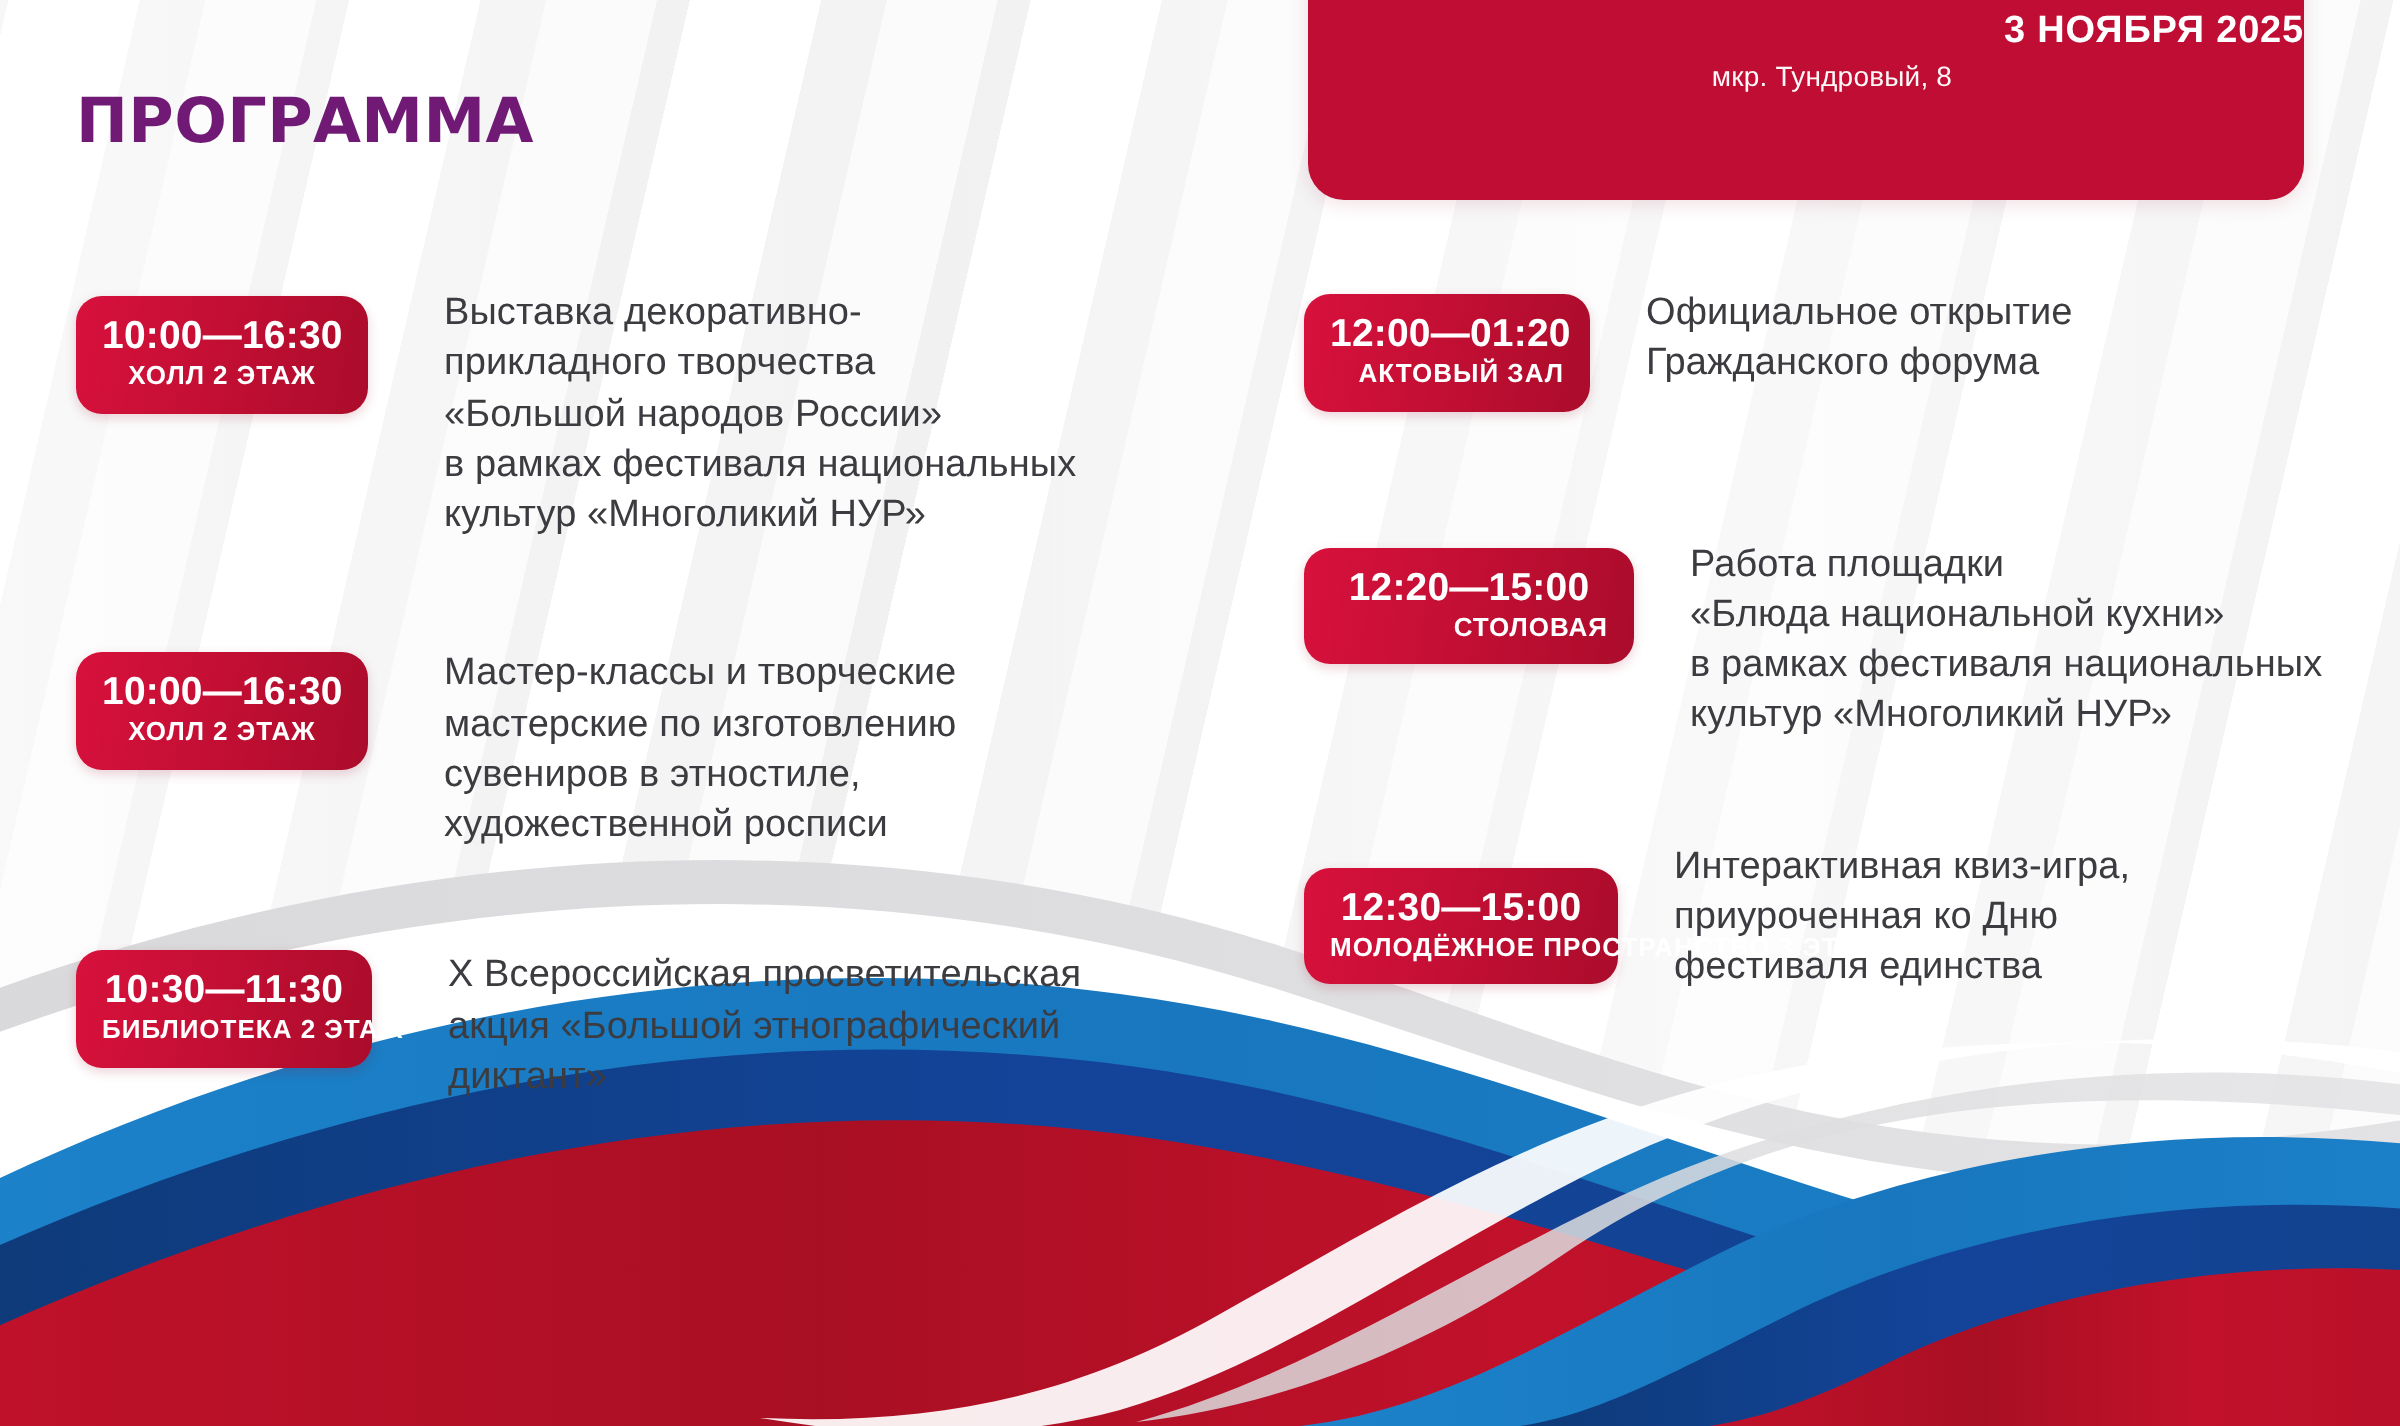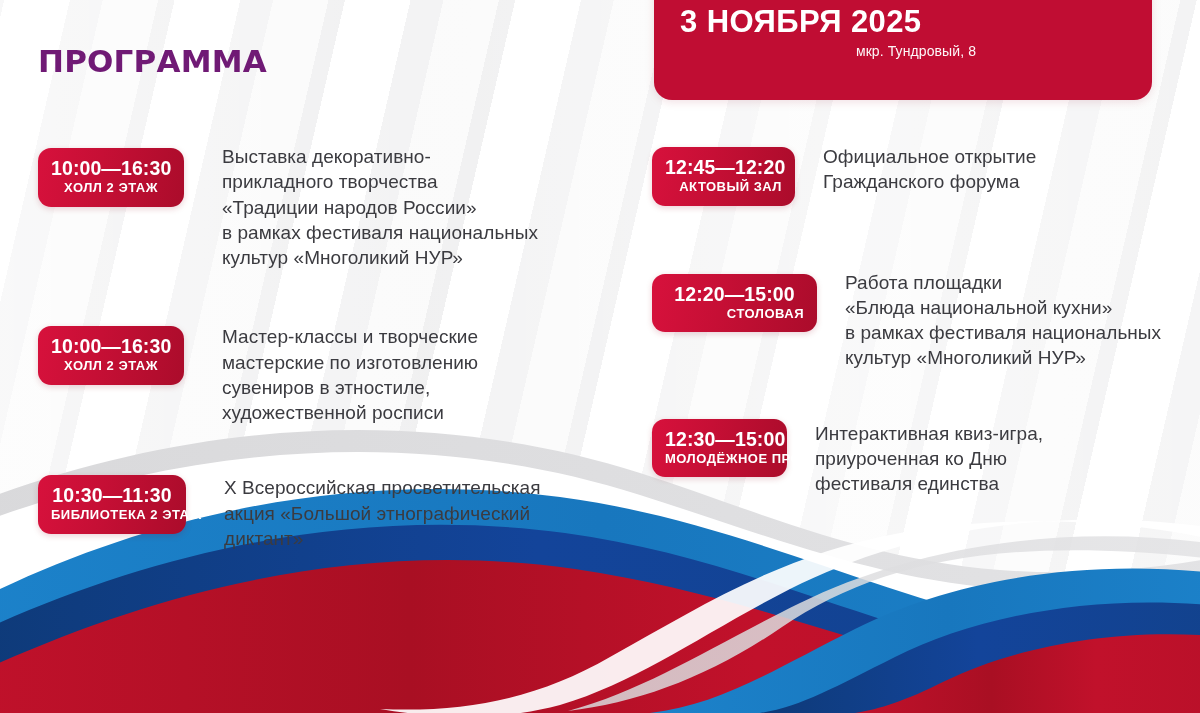--- a/index.html
+++ b/index.html
@@ -38,22 +38,23 @@
   .header-block{
     position:absolute;left:654px;top:-14px;width:498px;height:114px;
     background:#c00d33;
     border-radius:0 0 18px 18px;
     box-shadow:0 2px 10px rgba(150,0,35,.13);
     color:#ffffff;
     box-sizing:border-box;
     padding:20px 0 0 26px;
   }
   .header-date{
-    font-size:31px;font-weight:700;letter-spacing:.4px;line-height:1.06;
+    font-size:19px;font-weight:700;letter-spacing:.4px;line-height:1.06;
     margin:0 0 4px 0;
+    text-align:right;
   }
   .header-place{
     font-size:20.5px;font-weight:400;line-height:1.18;letter-spacing:.1px;margin:0 0 3px 0;
   }
   .header-addr{
     font-size:14px;font-weight:400;line-height:1.2;letter-spacing:.1px;opacity:.97;margin:4px;text-align:center;
   }
 
   
   .title{
@@ -113,21 +114,21 @@
   .col-left .item-1 .badge{width:146px;margin-right:38px;margin-top:4px;}
   .col-left .item-2{top:100px;}
   .col-left .item-2 .badge{width:148px;margin-right:38px;margin-top:2px;}
 
   
   .col-right .item-0{top:0px;}
   .col-right .item-0 .badge{width:143px;margin-right:28px;margin-top:5px;}
   .col-right .item-1{top:62px;}
   .col-right .item-1 .badge{width:165px;margin-right:28px;margin-top:6px;}
   .col-right .item-2{top:110px;}
-  .col-right .item-2 .badge{width:135px;margin-right:28px;margin-top:0;}
+  .col-right .item-2 .badge{width:157px;margin-right:28px;margin-top:15px;}
 
   .badge.center .place{text-align:center;}
 </style>
 </head>
 <body>
 
 <div class="bg-base"></div>
 <div class="bg-stripes"></div>
 <div class="bg-wash"></div>
 
@@ -193,21 +194,21 @@
 
   <div class="col col-left">
 
     <div class="item item-0">
       <div class="badge center">
         <span class="time">10:00—16:30</span>
         <span class="place" style="text-align: center;">ХОЛЛ 2 ЭТАЖ</span>
       </div>
       <div class="desc">Выставка декоративно-
 прикладного творчества
-«Традиции народов России»
+«Большой народов России»
 в рамках фестиваля национальных
 культур «Многоликий НУР»</div>
     </div>
 
     <div class="item item-1">
       <div class="badge center">
         <span class="time">10:00—16:30</span>
         <span class="place" style="text-align: center;">ХОЛЛ 2 ЭТАЖ</span>
       </div>
       <div class="desc">Мастер-классы и творческие
@@ -226,21 +227,21 @@
 акция «Большой этнографический
 диктант»</div>
     </div>
 
   </div>
 
   <div class="col col-right">
 
     <div class="item item-0">
       <div class="badge center">
-        <span class="time">12:45—12:20</span>
+        <span class="time">12:00—01:20</span>
         <span class="place" style="text-align: right;">АКТОВЫЙ ЗАЛ</span>
       </div>
       <div class="desc">Официальное открытие
 Гражданского форума</div>
     </div>
 
     <div class="item item-1">
       <div class="badge">
         <span class="time">12:20—15:00</span>
         <span class="place" style="text-align: right;">СТОЛОВАЯ</span>

